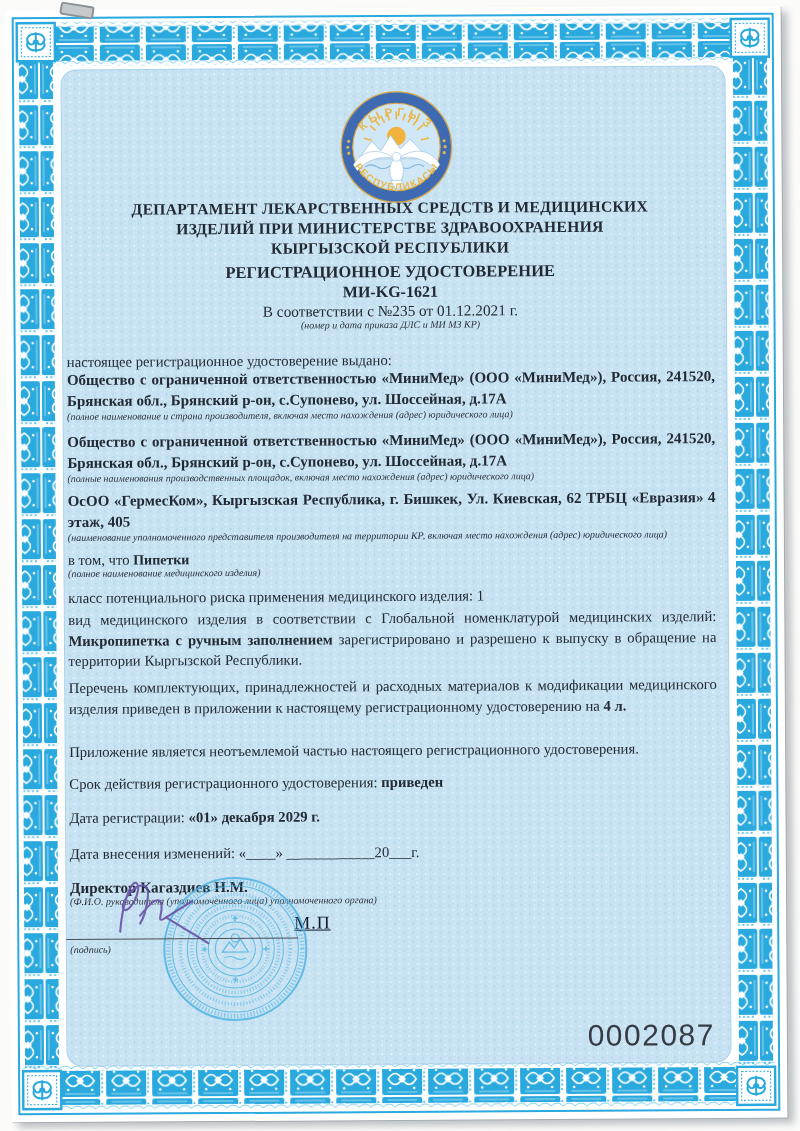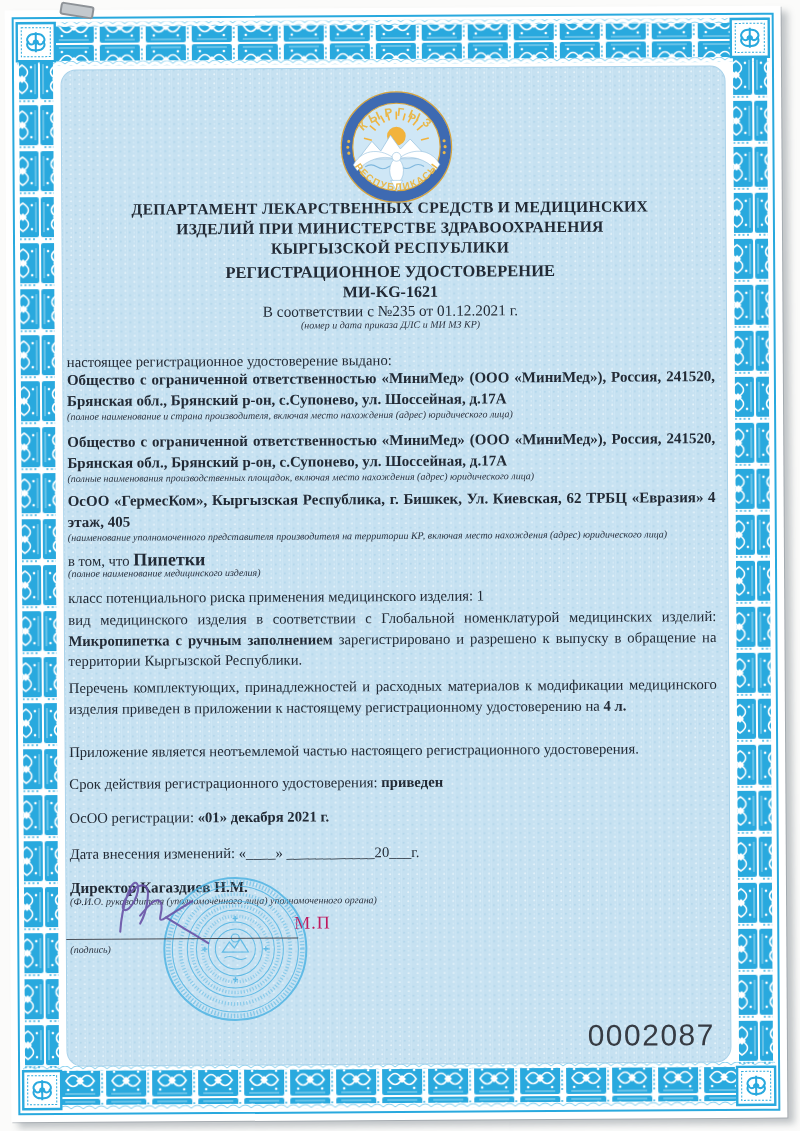--- a/index.html
+++ b/index.html
@@ -25,21 +25,21 @@
   .t-intro{top:342px;} .t-man1{top:360px;} .t-man1c{top:401px;}
   .t-man2{top:422px;} .t-man2c{top:463px;}
   .t-rep{top:481px;} .t-repc{top:522px;}
   .t-conf{top:540px;} .t-confc{top:558px;}
   .t-risk{top:578px;} .t-type{top:600px;} .t-annex{top:668px;} .t-note{top:732px;}
   .t-valid{top:764px;} .t-regd{top:798px;} .t-amend{top:834px;}
   .t-dir{top:868px;font-size:15.2px;} .t-dirc{top:886px;}
   .sigline{position:absolute;left:56px;top:929px;width:232px;border-top:1.4px solid #454b54;z-index:4;}
   .t-sigc{top:934px;width:200px;}
   .mp{position:absolute;left:284px;top:904px;font:18px "Liberation Serif",serif;
-      letter-spacing:1px;color:#be185d;z-index:2;}
+      letter-spacing:1px;color:#0f172a;z-index:2;text-decoration:underline;}
   .stamp{position:absolute;left:150px;top:865px;z-index:3;opacity:.85;}
   .sig{position:absolute;left:94px;top:856px;z-index:4;}
   .serial{position:absolute;top:1012px;left:404px;width:300px;text-align:right;
           font:30px "Liberation Sans",sans-serif;color:#363b43;letter-spacing:1.5px;z-index:2;}
 </style>
 </head>
 <body>
 
 <div class="scene">
   <div class="page">
@@ -179,34 +179,34 @@
 
     <div class="b addr just t-man1">Общество с ограниченной ответственностью «МиниМед» (ООО «МиниМед»), Россия, 241520, Брянская обл., Брянский р-он, с.Супонево, ул. Шоссейная, д.17А</div>
     <div class="cap t-man1c">(полное наименование и страна производителя, включая место нахождения (адрес) юридического лица)</div>
 
     <div class="b addr just t-man2">Общество с ограниченной ответственностью «МиниМед» (ООО «МиниМед»), Россия, 241520, Брянская обл., Брянский р-он, с.Супонево, ул. Шоссейная, д.17А</div>
     <div class="cap t-man2c">(полные наименования производственных площадок, включая место нахождения (адрес) юридического лица)</div>
 
     <div class="b addr just t-rep">ОсОО «ГермесКом», Кыргызская Республика, г. Бишкек, Ул. Киевская, 62 ТРБЦ «Евразия» 4 этаж, 405</div>
     <div class="cap t-repc">(наименование уполномоченного представителя производителя на территории КР, включая место нахождения (адрес) юридического лица)</div>
 
-    <div class="b t-conf"><span>в том, что </span><span class="bold" style="font-size:18px">Пипетки</span></div>
+    <div class="b t-conf"><span>в том, что </span><span class="bold" style="font-size:14px">Пипетки</span></div>
     <div class="cap t-confc">(полное наименование медицинского изделия)</div>
 
     <div class="b t-risk"><span>класс потенциального риска применения медицинского изделия: </span><span>1</span></div>
 
     <div class="b just t-type"><span>вид медицинского изделия в соответствии с Глобальной номенклатурой медицинских изделий: </span><span class="bold">Микропипетка с ручным заполнением</span><span> зарегистрировано и разрешено к выпуску в обращение на территории Кыргызской Республики.</span></div>
 
     <div class="b just t-annex"><span>Перечень комплектующих, принадлежностей и расходных материалов к модификации медицинского изделия приведен в приложении к настоящему регистрационному удостоверению на </span><span class="bold">4 л.</span></div>
 
     <div class="b t-note">Приложение является неотъемлемой частью настоящего регистрационного удостоверения.</div>
 
     <div class="b t-valid"><span>Срок действия регистрационного удостоверения: </span><span class="bold">приведен</span></div>
 
-    <div class="b t-regd"><span>ОсОО регистрации: </span><span class="bold">«01» декабря 2021 г.</span></div>
+    <div class="b t-regd"><span>Дата регистрации: </span><span class="bold">«01» декабря 2029 г.</span></div>
 
     <div class="b t-amend">Дата внесения изменений: «____» ____________20___г.</div>
 
     <div class="b bold t-dir">Директор Кагаздиев Н.М.</div>
     <div class="cap t-dirc">(Ф.И.О. руководителя (уполномоченного лица) уполномоченного органа)</div>
 
     <svg class="sig" width="130" height="84" viewBox="0 0 130 84">
       <g fill="none" stroke="#6b55a8" stroke-width="2.1" stroke-linecap="round" opacity=".92">
         <path d="M16,66 C18,38 28,12 33,18 C38,24 26,48 20,44 C14,40 30,18 40,20 C48,22 42,48 36,58"></path>
         <path d="M36,50 C46,38 54,30 57,38 C60,46 50,60 62,52 L88,36"></path>

